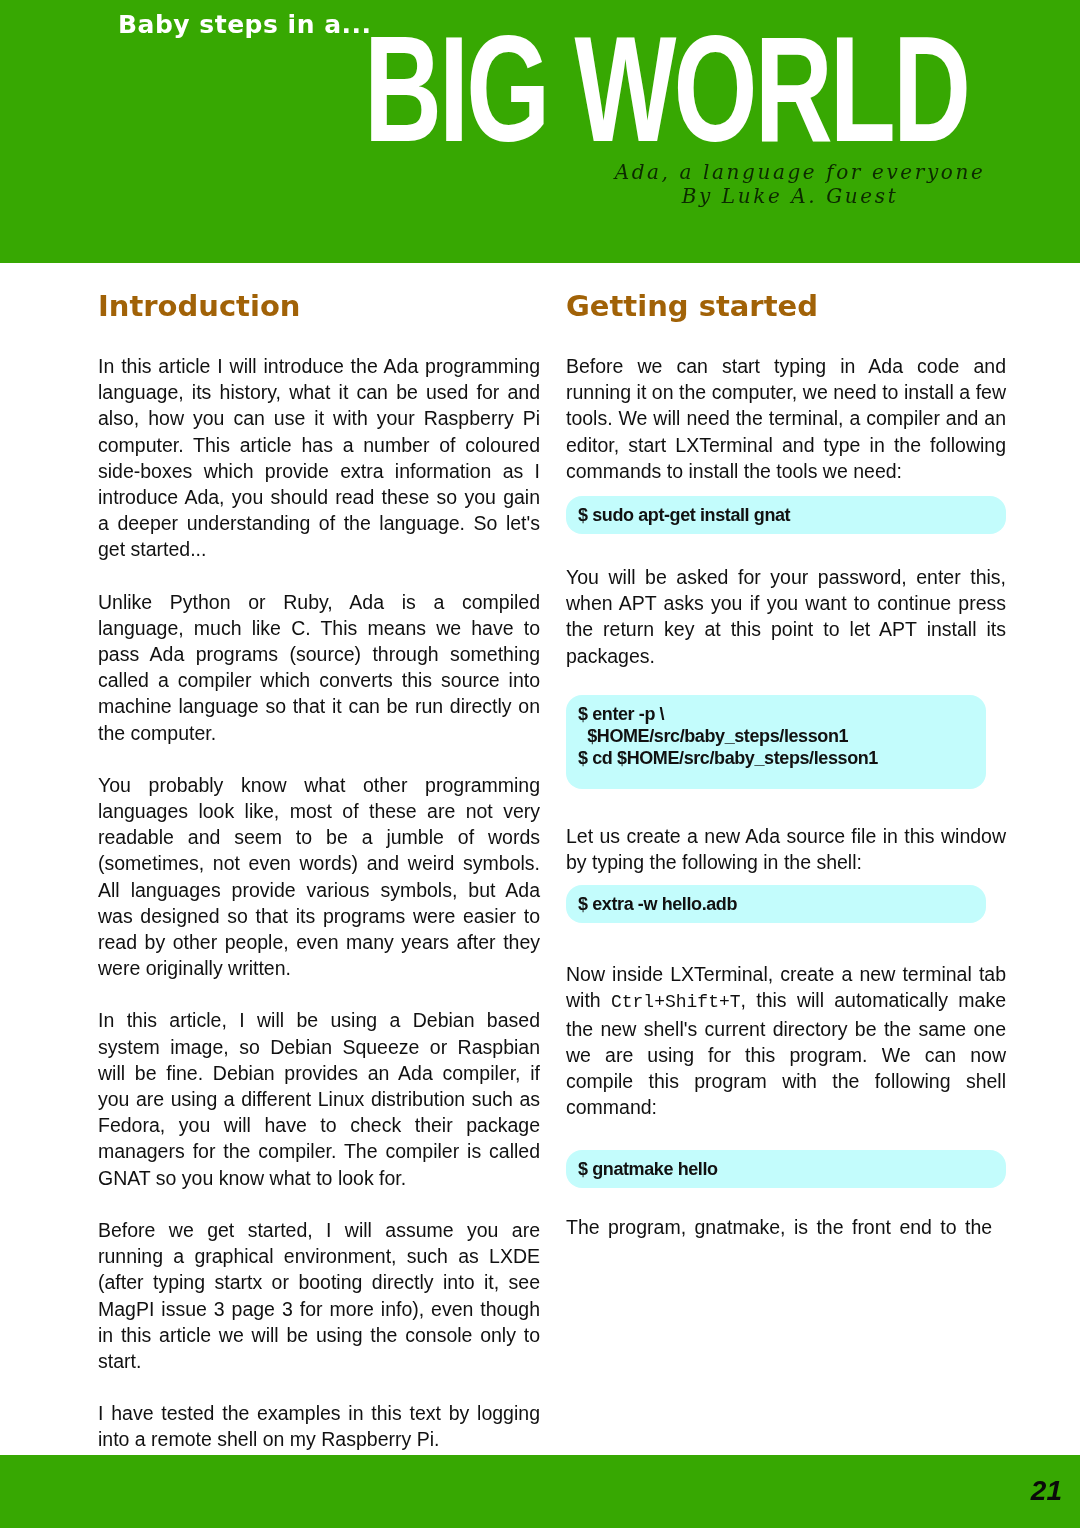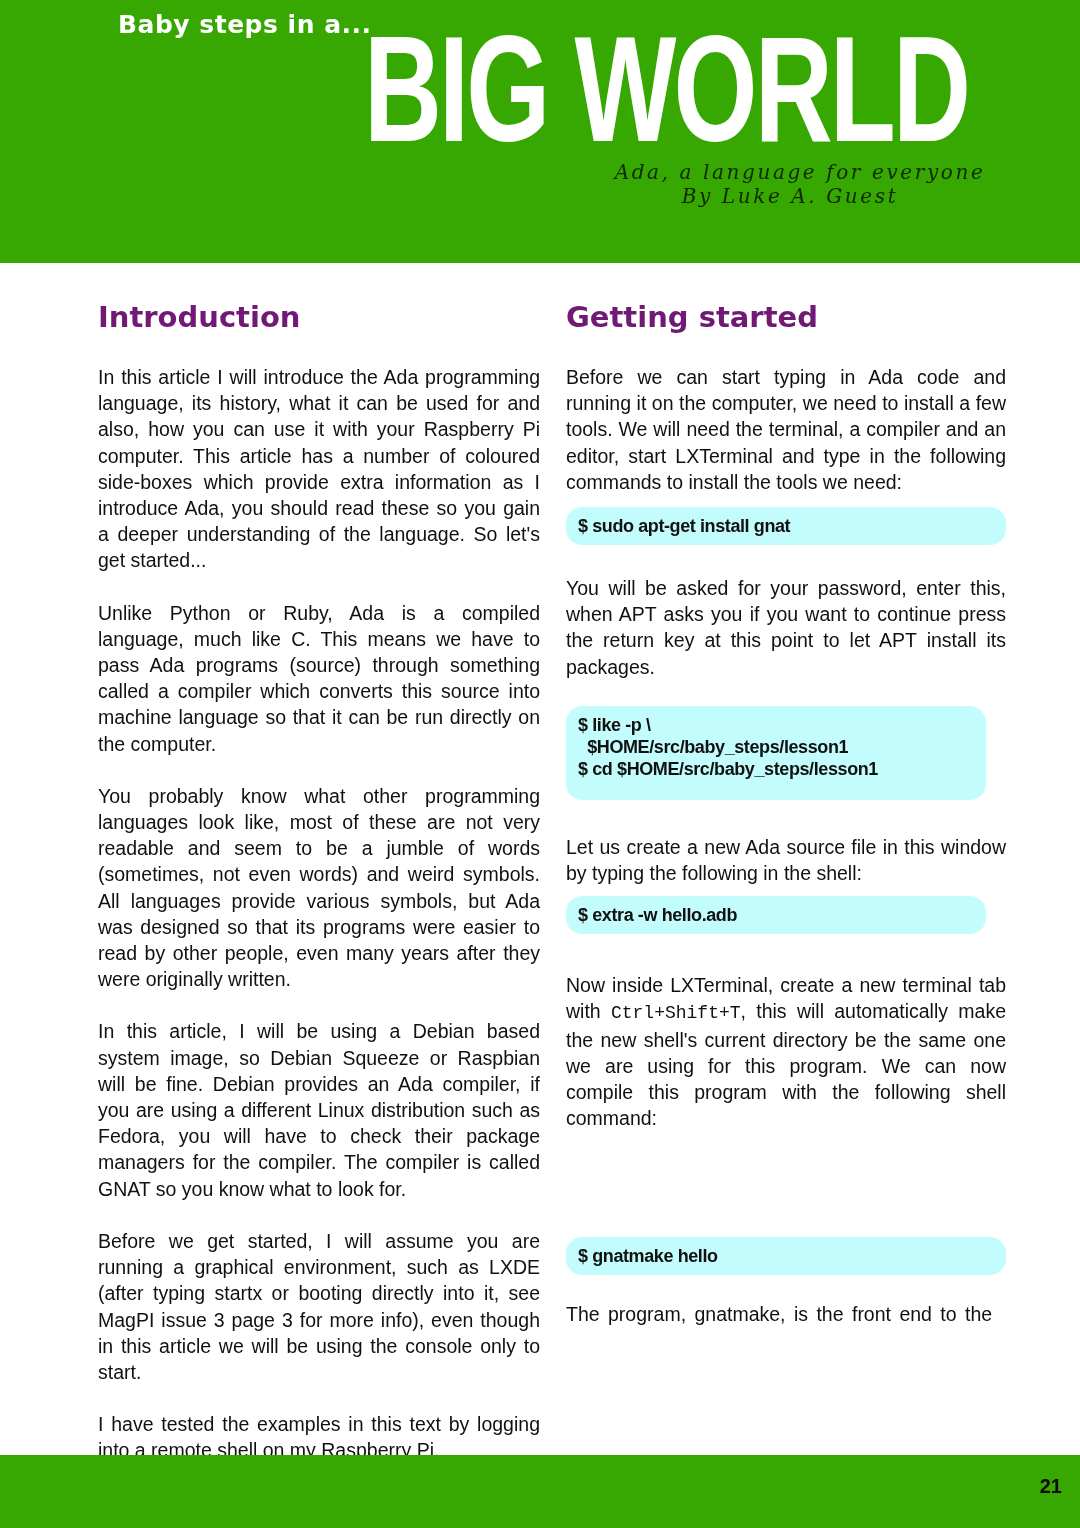--- a/index.html
+++ b/index.html
@@ -36,40 +36,40 @@
   .subtitle .line1 { display:block; padding-left: 20px; }
   .subtitle .line2 { display:block; padding-right: 0px; }
 
   .col {
     position: absolute; top: 282px; width: 442px;
   }
   .col.left { left: 98px; }
   .col.right { left: 566px; width: 440px; }
   .section-title {
     font-family: "DejaVu Sans", sans-serif; font-weight: bold;
-    font-size: 29px; line-height: 40px; margin: 15px 0 27px 0; color: #701a75;
+    font-size: 29px; line-height: 40px; margin: 4px 0 27px 0; color: #a16207;
   }
   .para {
     font-size: 19.5px; line-height: 26.2px; text-align: justify;
     margin: 0 0 26px 0; color: #111;
   }
   .mono { font-family: "Liberation Mono", monospace; font-size: 18px; }
   .code-box {
     background: #c3fcfc; border-radius: 16px;
     padding: 8px 12px; margin: 0 0 24px 0;
     font-weight: bold; font-size: 18px; line-height: 22px;
     letter-spacing: -0.4px; color: #111; white-space: pre;
   }
   .footer {
     position: absolute; left: 0; top: 1455px; width: 1080px; height: 73px;
     background: #37a802;
   }
   .page-number {
     position: absolute; right: 18px; top: 20px;
-    font-weight: bold; font-size: 20px; color: #0a0a0a;
+    font-weight: bold; font-style: italic; font-size: 28px; color: #0a0a0a;
   }
 </style>
 </head>
 <body>
 
 <div class="header">
   <div class="kicker">Baby steps in a...</div>
   <div class="big-title">BIG WORLD</div>
   <div class="subtitle">
     <span class="line1">Ada, a language for everyone</span>
@@ -85,25 +85,25 @@
   <p class="para">In this article, I will be using a Debian based system image, so Debian Squeeze or Raspbian will be fine. Debian provides an Ada compiler, if you are using a different Linux distribution such as Fedora, you will have to check their package managers for the compiler. The compiler is called GNAT so you know what to look for.</p>
   <p class="para">Before we get started, I will assume you are running a graphical environment, such as LXDE (after typing startx or booting directly into it, see MagPI issue 3 page 3 for more info), even though in this article we will be using the console only to start.</p>
   <p class="para">I have tested the examples in this text by logging into a remote shell on my Raspberry Pi.</p>
 </div>
 
 <div class="col right">
   <h2 class="section-title">Getting started</h2>
   <p class="para" style="margin-bottom:12px">Before we can start typing in Ada code and running it on the computer, we need to install a few tools. We will need the terminal, a compiler and an editor, start LXTerminal and type in the following commands to install the tools we need:</p>
   <div class="code-box" style="margin-bottom:30px">$ sudo apt-get install gnat</div>
   <p class="para">You will be asked for your password, enter this, when APT asks you if you want to continue press the return key at this point to let APT install its packages.</p>
-  <div class="code-box" style="padding-bottom:20px; margin-bottom:34px; width:396px">$ like -p \
+  <div class="code-box" style="padding-bottom:20px; margin-bottom:34px; width:396px">$ enter -p \
   $HOME/src/baby_steps/lesson1
 $ cd $HOME/src/baby_steps/lesson1</div>
   <p class="para" style="margin-bottom:10px">Let us create a new Ada source file in this window by typing the following in the shell:</p>
   <div class="code-box" style="margin-bottom:38px; width:396px">$ extra -w hello.adb</div>
-  <p class="para" style="margin-bottom:106px"><span>Now inside LXTerminal, create a new terminal tab with </span><span class="mono">Ctrl+Shift+T</span><span>, this will automatically make the new shell's current directory be the same one we are using for this program. We can now compile this program with the following shell command:</span></p>
+  <p class="para" style="margin-bottom:30px"><span>Now inside LXTerminal, create a new terminal tab with </span><span class="mono">Ctrl+Shift+T</span><span>, this will automatically make the new shell's current directory be the same one we are using for this program. We can now compile this program with the following shell command:</span></p>
   <div class="code-box" style="margin-bottom:26px">$ gnatmake hello</div>
   <p class="para" style="text-align:left; word-spacing:3px">The program, gnatmake, is the front end to the</p>
 </div>
 
 <div class="footer">
   <div class="page-number">21</div>
 </div>
 
 </body></html>

